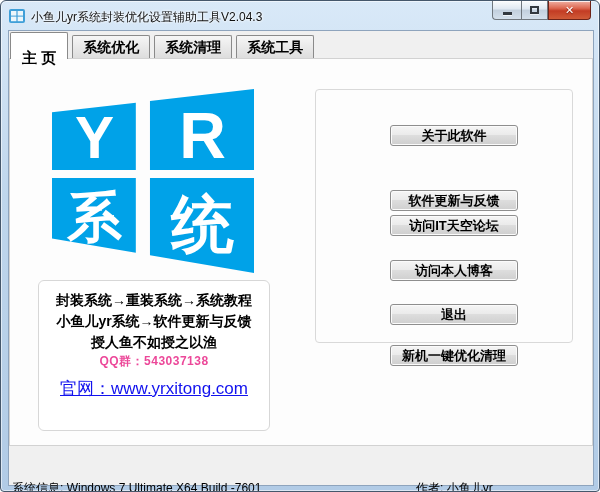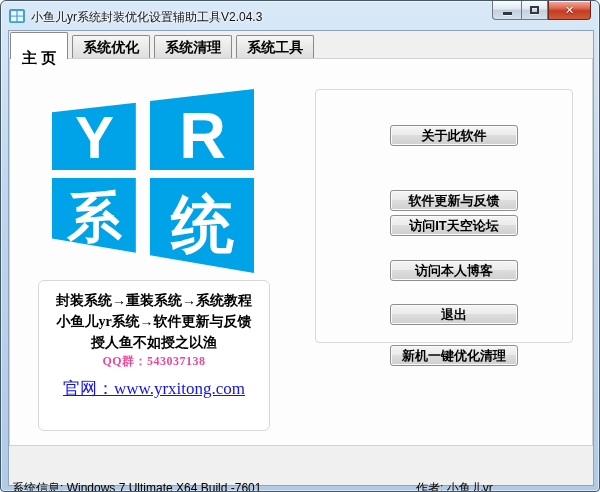--- a/index.html
+++ b/index.html
@@ -60,21 +60,21 @@
   .page {
     position:absolute; left:0; top:27px; width:584px; height:388px;
     background:#fdfdfd; border:1px solid #d2d2d2; z-index:2;
   }
 
   .logo { position:absolute; left:42px; top:30px; width:202px; height:184px; }
 
   .info-box {
     position:absolute; left:28px; top:221px; width:232px; height:151px;
     background:#fff; border:1px solid #d7d7d7; border-radius:6px;
-    text-align:center; overflow:hidden;font-family:Liberation Serif, serif;
+    text-align:center; overflow:hidden;
   }
   .slogan { font-size:14px; font-weight:bold; color:#000; line-height:21px; white-space:nowrap; }
   .slogan-wrap { margin-top:9px; }
   .qq-line  { font-size:12px; font-weight:bold; color:#ec4899; letter-spacing:.5px; }
   .qq-line2 { margin-top:12px; font-size:12px; font-weight:bold; color:#141414; letter-spacing:.5px; }
   .site-link { display:inline-block; margin-top:7px; font-size:17px; color:#1212ee; text-decoration:underline; cursor:pointer; white-space:nowrap; }
 
   .right-panel {
     position:absolute; left:305px; top:30px; width:258px; height:254px;
     background:#fdfdfd; border:1px solid #d9d9d9; border-radius:4px;

